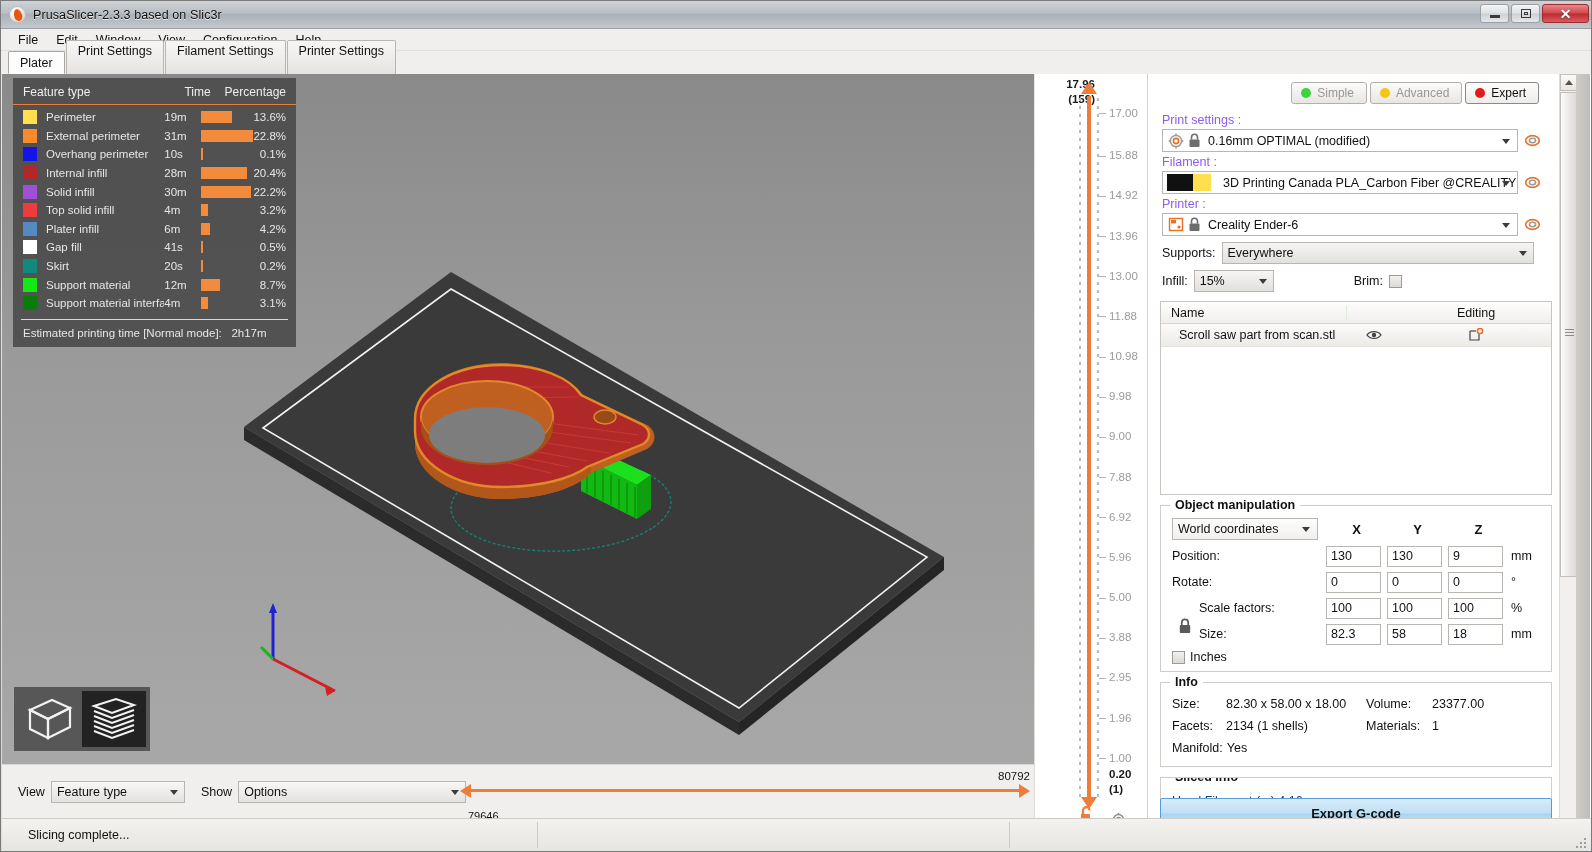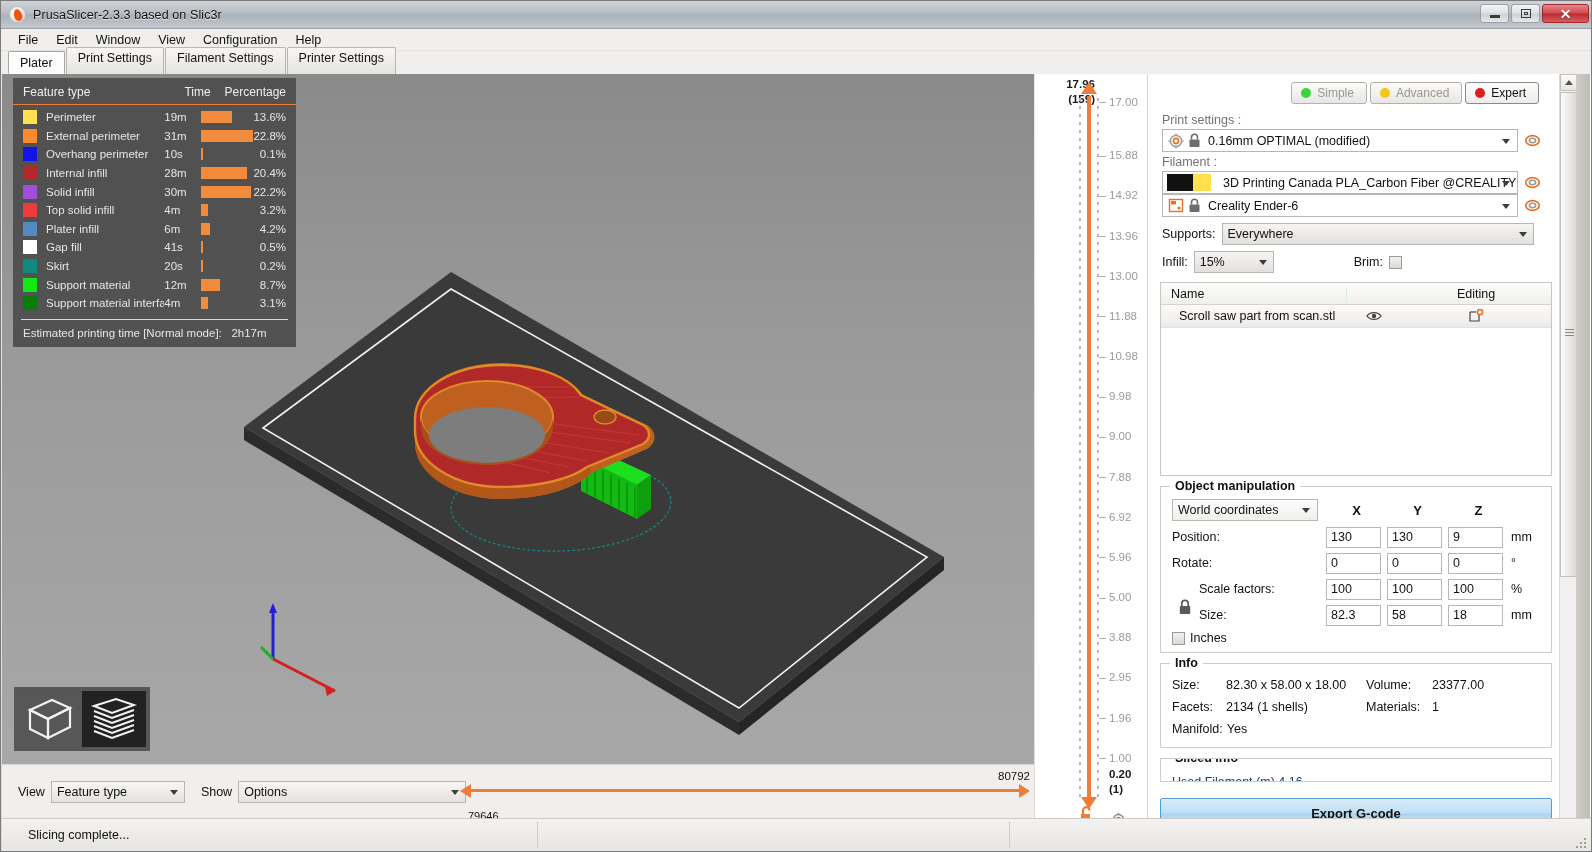--- a/index.html
+++ b/index.html
@@ -67,21 +67,21 @@
   .menu-item {
     padding: 2px 9px; font-size: 12.5px; color: #111; cursor: default;
   }
 
   
   .tabbar {
     position: absolute; left: 0; top: 50px; width: 1592px; height: 23px;
     background: #f0efed; display: flex; align-items: flex-end; padding-left: 7px;
   }
   .tab {
-    height: 27px; line-height: 21px; padding: 0 11px;
+    height: 34px; line-height: 21px; padding: 0 11px;
     font-size: 12.5px; color: #111;
     background: linear-gradient(to bottom,#f7f6f5,#e6e4e1);
     border: 1px solid #b9b6b1; border-bottom: none;
     border-radius: 2px 2px 0 0; margin-right: 1px;
   }
   .tab.active {
     height: 23px; line-height: 22px;
     background: #fdfdfd; border-color: #a9a6a1; border-bottom: 1px solid #fdfdfd;
     font-weight: 400;
   }
@@ -195,21 +195,21 @@
   .mode-btn {
     display: flex; align-items: center; gap: 6px;
     padding: 3px 12px 3px 9px; font-size: 12px;
     border: 1px solid #b4b1ac; border-radius: 3px;
     background: linear-gradient(to bottom,#fbfbfb,#e8e6e3);
     color: #9a9792;
   }
   .mode-btn.active { color: #111; font-weight: normal; border-color: #8c8984; background: linear-gradient(to bottom,#fdfdfd,#eeecea); }
   .dot { width: 10px; height: 10px; border-radius: 50%; display: inline-block; }
 
-  .field-label { font-size: 12.5px; color: #737373; padding: 3px 0 2px 14px; }
+  .field-label { font-size: 12.5px; color: #8b5cf6; padding: 3px 0 2px 14px; }
   .preset-row { display: flex; align-items: center; padding: 0 0 0 14px; }
   .combo {
     flex: 1; height: 23px; background: #fff; border: 1px solid #b9b6b1;
     display: flex; align-items: center; padding: 0 0 0 4px; font-size: 12.5px; color: #111;
     position: relative;
   }
   .combo .caret {
     position: absolute; right: 7px; top: 50%; margin-top: -2px;
     width: 0; height: 0; border-left: 4px solid transparent; border-right: 4px solid transparent; border-top: 5px solid #3c3c3c;
   }
@@ -636,21 +636,21 @@
     <div class="vs-label-top">
       <div>17.96</div>
       <div>(159)</div>
     </div>
     <div class="vs-dashcol-l"></div>
     <div class="vs-dashcol-r"></div>
     <div class="vs-bar"></div>
     <div class="vs-arrow-up"></div>
     <div class="vs-arrow-dn"></div>
     <div class="vs-ticklabels" id="vs-ticks">
-        <div class="vs-tl" style="top: 22px;"><span class="dash"></span>17.00</div>
+        <div class="vs-tl" style="top: 33px;"><span class="dash"></span>17.00</div>
         <div class="vs-tl" style="top: 75.1765px;"><span class="dash"></span>15.88</div>
         <div class="vs-tl" style="top: 115.353px;"><span class="dash"></span>14.92</div>
         <div class="vs-tl" style="top: 155.529px;"><span class="dash"></span>13.96</div>
         <div class="vs-tl" style="top: 195.706px;"><span class="dash"></span>13.00</div>
         <div class="vs-tl" style="top: 235.882px;"><span class="dash"></span>11.88</div>
         <div class="vs-tl" style="top: 276.059px;"><span class="dash"></span>10.98</div>
         <div class="vs-tl" style="top: 316.235px;"><span class="dash"></span>9.98</div>
         <div class="vs-tl" style="top: 356.412px;"><span class="dash"></span>9.00</div>
         <div class="vs-tl" style="top: 396.588px;"><span class="dash"></span>7.88</div>
         <div class="vs-tl" style="top: 436.765px;"><span class="dash"></span>6.92</div>
@@ -746,20 +746,21 @@
           <span class="caret"></span>
         </div>
         <span class="gear-btn">
           <svg width="17" height="17" viewBox="0 0 16 16">
             <ellipse cx="8" cy="8" rx="6.4" ry="4.6" fill="none" stroke="#e8701f" stroke-width="1.5"></ellipse>
             <ellipse cx="8" cy="8" rx="2.9" ry="2.1" fill="none" stroke="#9a9a9a" stroke-width="1.5"></ellipse>
           </svg>
         </span>
       </div>
 
+      <div class="field-label">Printer :</div>
       <div class="preset-row">
         <div class="combo">
           <span class="ic">
             <svg width="16" height="15" viewBox="0 0 16 15">
               <rect x="1.5" y="1.5" width="13" height="12" fill="none" stroke="#e8701f" stroke-width="1.4"></rect>
               <rect x="3" y="3" width="5" height="3.4" fill="#e8701f"></rect>
               <circle cx="11" cy="10" r="1.6" fill="#e8701f"></circle>
             </svg>
           </span>
           <span class="ic-lock">

